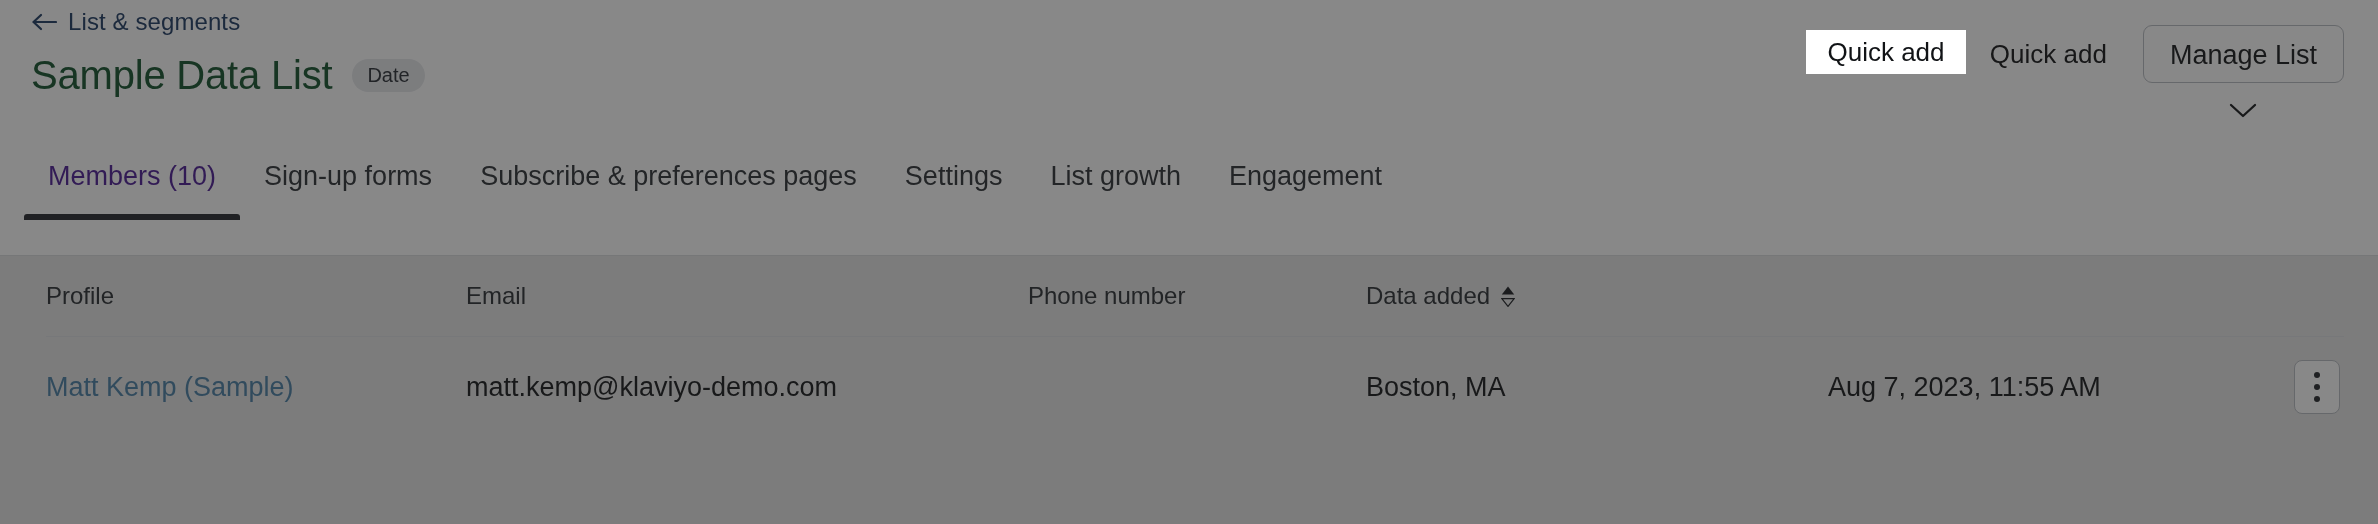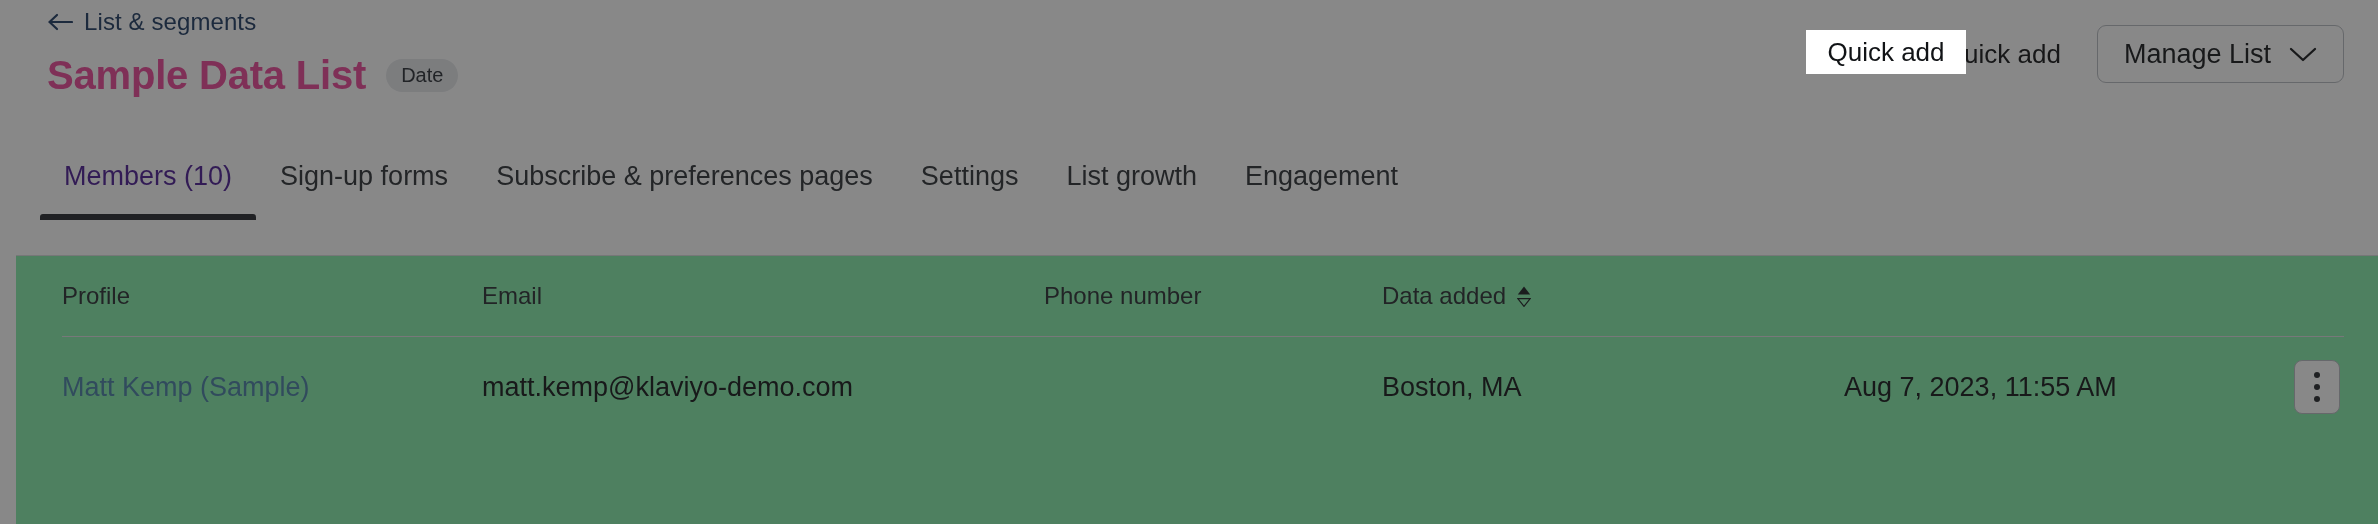--- a/index.html
+++ b/index.html
@@ -19,21 +19,20 @@
     height: 524px;
     overflow: hidden;
     background: #ffffff;
   }
 
   
   .app {
     position: absolute;
     inset: 0;
     background: #ffffff;
-    margin-left: 16px;
   }
 
   
   .scrim {
     position: absolute;
     inset: 0;
     background: rgba(26, 26, 26, 0.52);
     z-index: 50;
     pointer-events: none;
   }
@@ -65,22 +64,22 @@
     position: absolute;
     left: 31px;
     top: 50px;
     display: flex;
     align-items: center;
     gap: 20px;
   }
   .page-title {
     font-size: 40px;
     line-height: 50px;
-    font-weight: 700;
-    color: #ec4899;
+    font-weight: 400;
+    color: #14532d;
     letter-spacing: -0.2px;
     margin: 0;
     white-space: nowrap;
   }
   .pill {
     display: inline-flex;
     align-items: center;
     justify-content: center;
     height: 33px;
     padding: 0 15px;
@@ -121,20 +120,21 @@
     padding: 0 26px;
     border: 1px solid #b8bcc2;
     border-radius: 9px;
     background: #ffffff;
     color: #15171a;
     font-size: 27px;
     line-height: 58px;
     font-family: inherit;
     white-space: nowrap;
     cursor: pointer;
+    flex-direction: column;
   }
   .manage-btn .chev {
     display: block;
     width: 28px;
     height: 17px;
     flex: none;
   }
   .manage-btn .chev svg { display: block; }
 
   
@@ -199,21 +199,21 @@
     background: #d9dbde;
   }
 
   
   .panel {
     position: absolute;
     left: 0;
     right: 0;
     top: 256px;
     bottom: 0;
-    background: #86efac;
+    background: #e5e5e5;
   }
 
   .table {
     position: absolute;
     left: 46px;
     right: 34px;
     top: 0;
   }
   .trow {
     display: flex;

